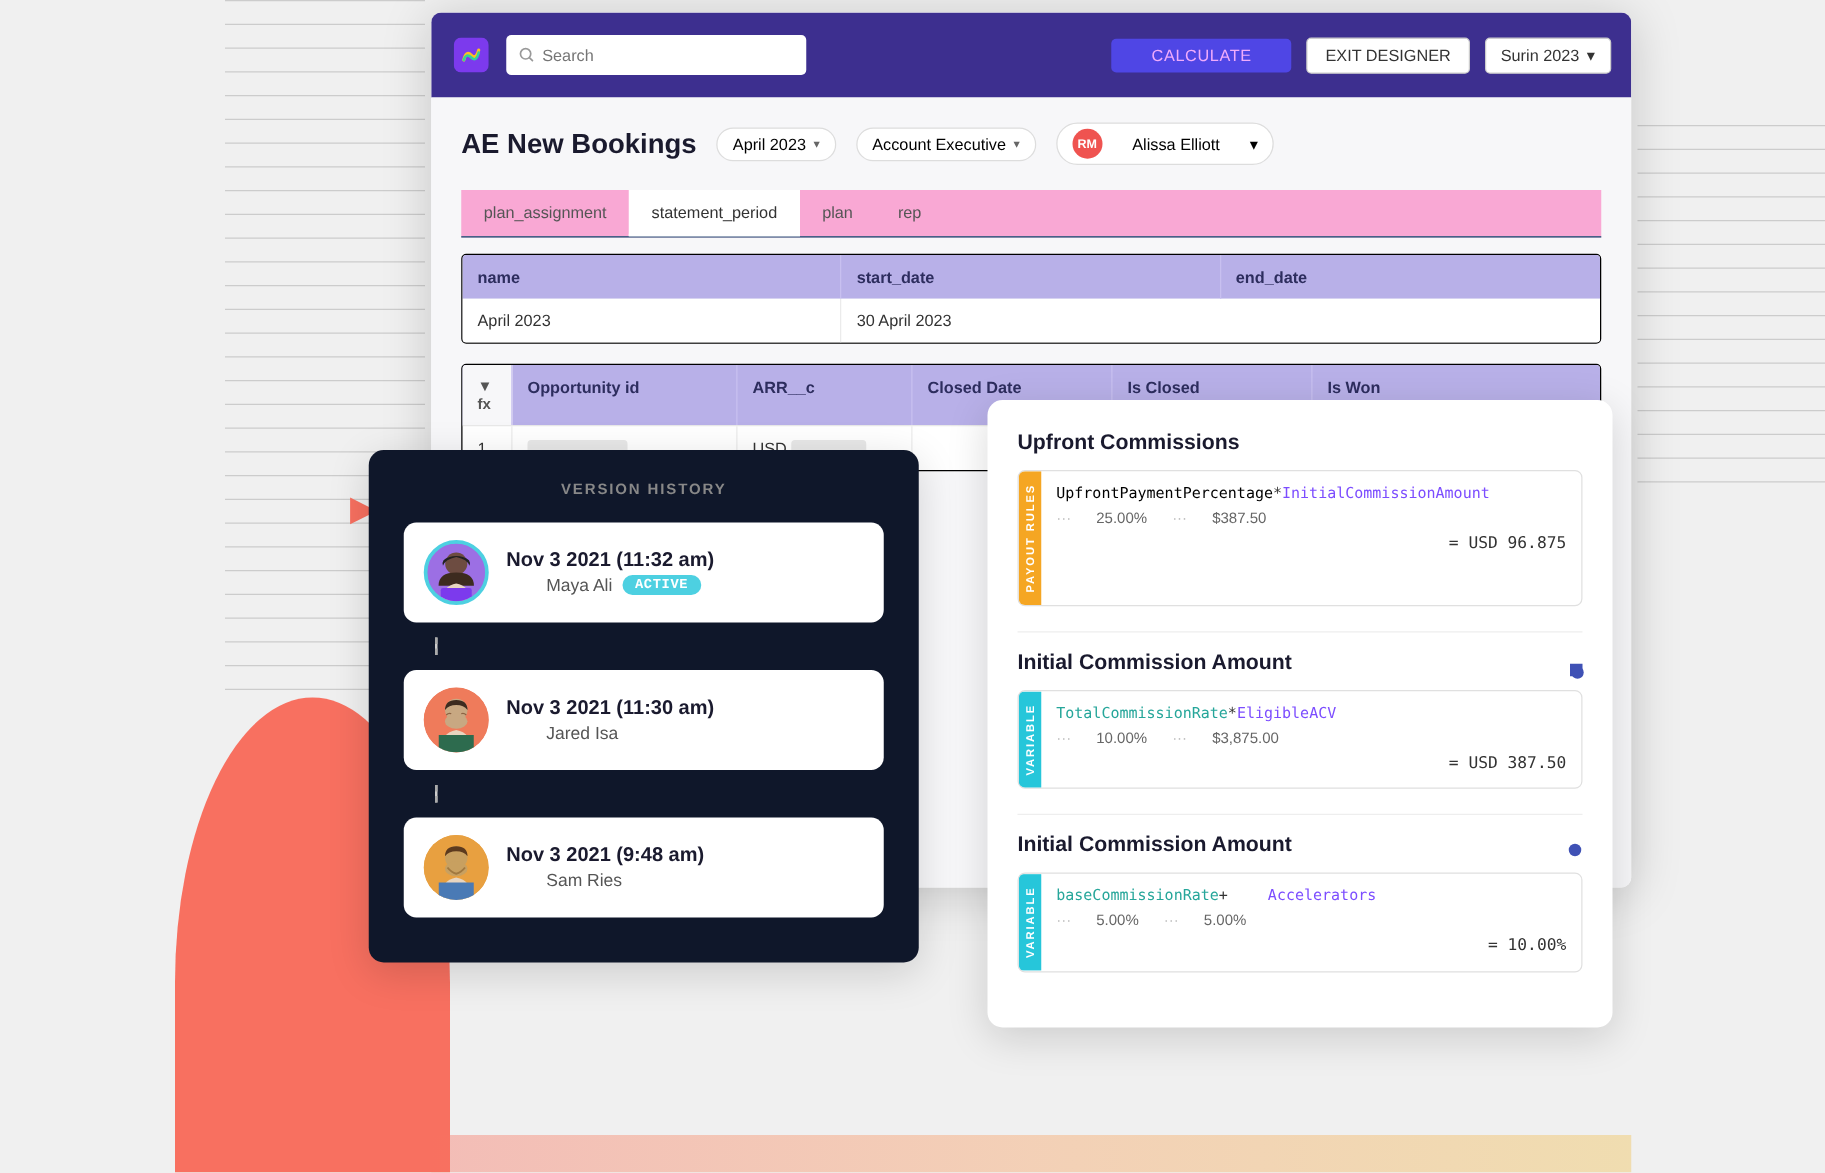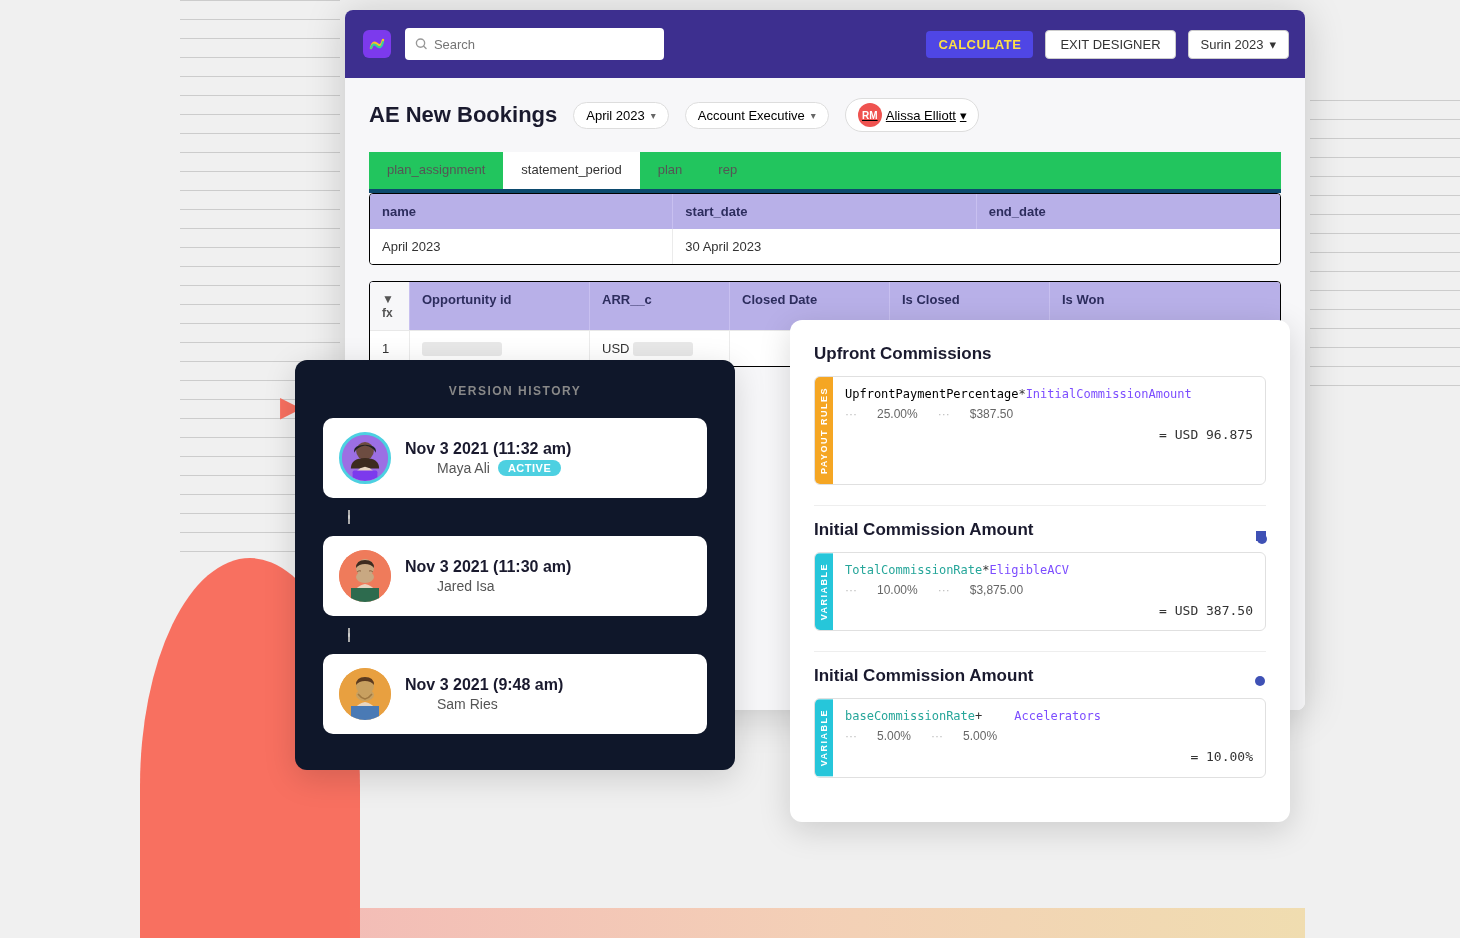--- a/index.html
+++ b/index.html
@@ -101,26 +101,26 @@
     .search-bar input {
       border: none;
       outline: none;
       font-size: 13px;
       width: 100%;
       background: transparent;
     }
     .nav-spacer { flex: 1; }
     .btn-calculate {
       background: #4f46e5;
-      color: #fde047;
+      color: #f0abfc;
       border: none;
       border-radius: 4px;
-      padding: 6px 12px;
-      font-size: 13px;
-      font-weight: 700;
+      padding: 6px 32px;
+      font-size: 13px;
+      font-weight: 400;
       cursor: pointer;
       letter-spacing: 0.5px;
     }
     .btn-exit-designer {
       background: #fff;
       color: #333;
       border: 1.5px solid #ccc;
       border-radius: 4px;
       padding: 6px 14px;
       font-size: 13px;
@@ -168,48 +168,47 @@
       border: 1px solid #ddd;
       border-radius: 20px;
       padding: 5px 12px;
       font-size: 13px;
       cursor: pointer;
     }
     .filter-pill .chevron { font-size: 10px; color: #666; }
     .avatar-pill {
       display: flex;
       align-items: center;
-      gap: 4px;
+      gap: 24px;
       background: #fff;
       border: 1px solid #ddd;
       border-radius: 20px;
       padding: 4px 12px;
       font-size: 13px;
       cursor: pointer;
-      text-decoration: underline;
     }
     .avatar-circle {
       width: 24px;
       height: 24px;
       border-radius: 50%;
       background: #ef5350;
       color: #fff;
       font-size: 10px;
       font-weight: 700;
       display: flex;
       align-items: center;
       justify-content: center;
     }
 
     
     .tab-bar {
       display: flex;
-      background: #22c55e;
-      border-bottom: 4px solid #0c4a6e;
-      margin-bottom: 0;
+      background: #f9a8d4;
+      border-bottom: 1px solid #0c4a6e;
+      margin-bottom: 13px;
     }
     .tab-item {
       padding: 10px 18px;
       font-size: 13px;
       color: #555;
       cursor: pointer;
       border-bottom: 2px solid transparent;
     }
     .tab-item.active {
       background: #fff;
@@ -333,20 +332,21 @@
       margin-left: 32px;
     }
     .active-badge {
       background: #4dd0e1;
       color: #fff;
       font-size: 11px;
       font-weight: 700;
       padding: 2px 10px;
       border-radius: 12px;
       letter-spacing: 0.5px;
+      font-family: Liberation Mono, monospace;
     }
     .version-connector {
       width: 2px;
       height: 14px;
       background: #ccc;
       border-left: 2px dashed #aaa;
       margin: 0 0 12px 25px;
     }
 
     

